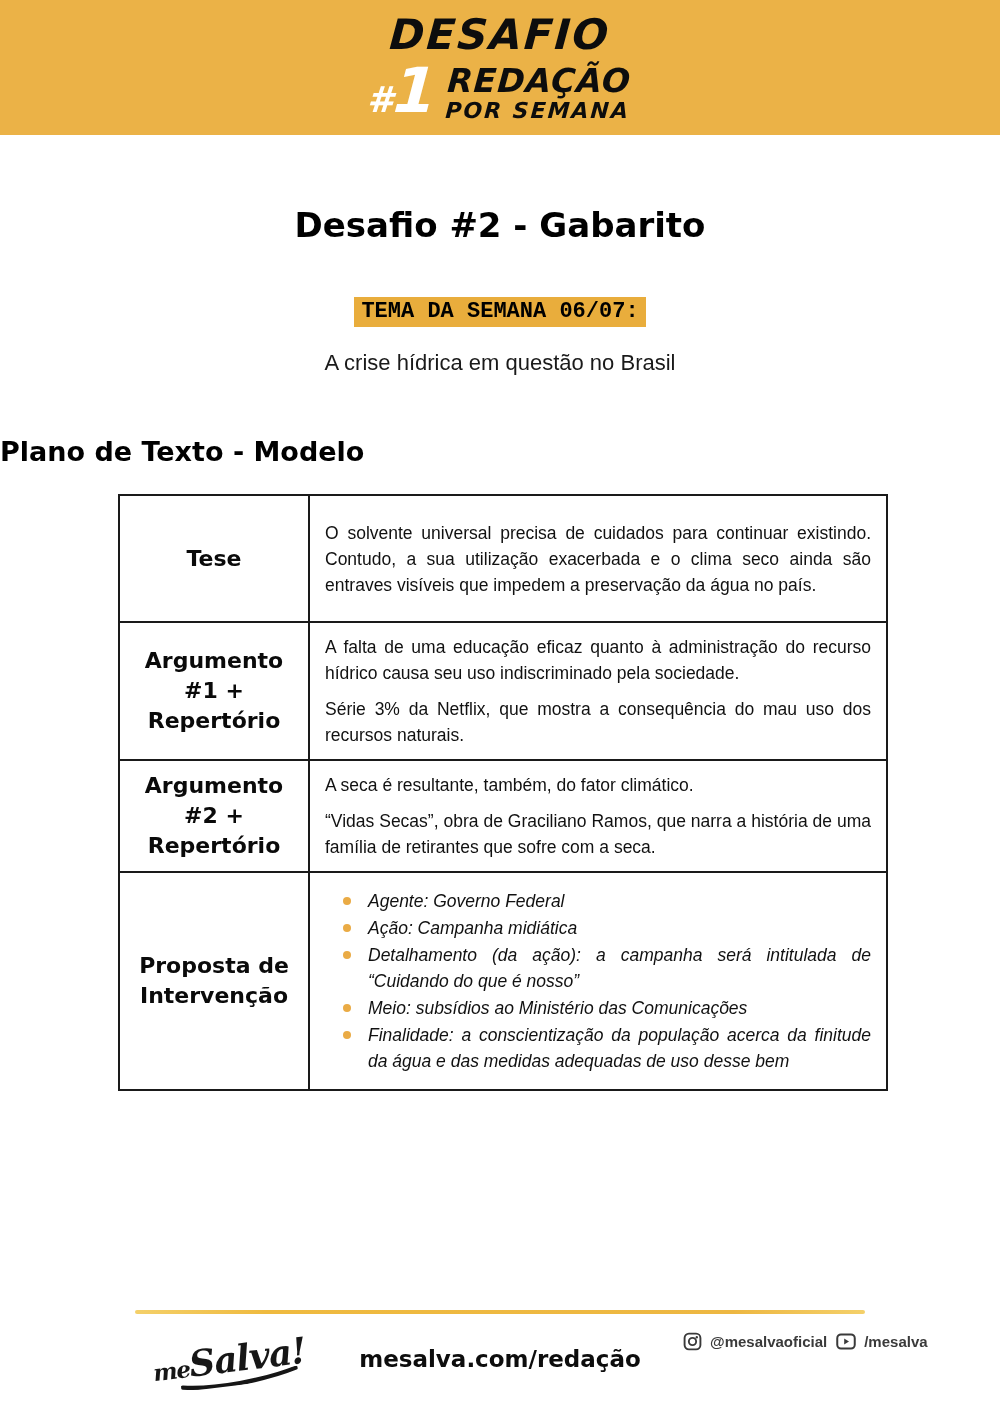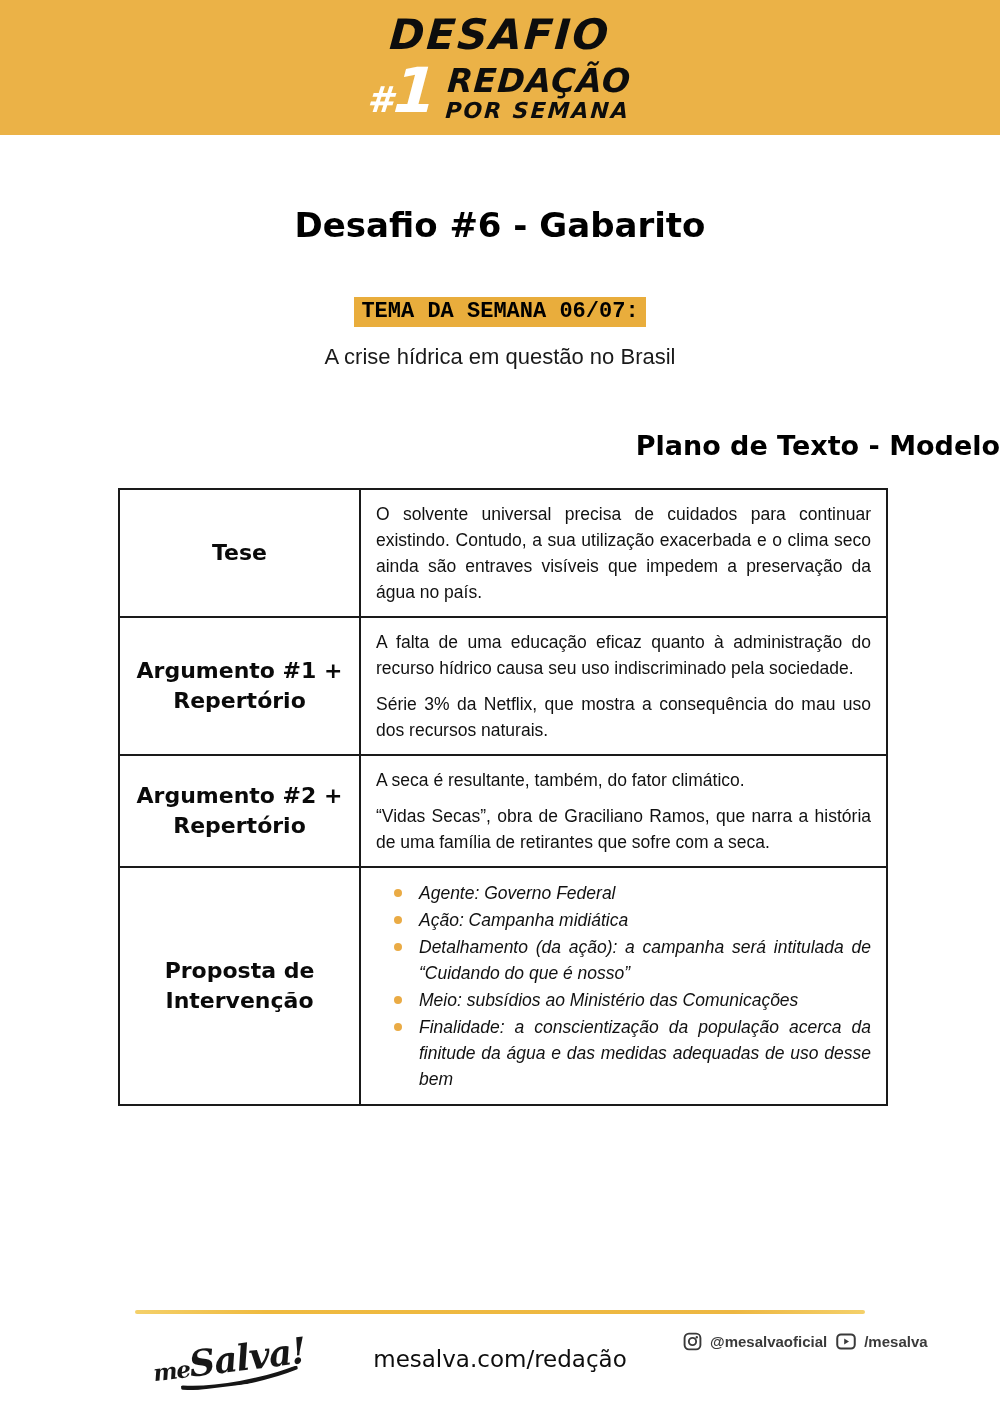--- a/index.html
+++ b/index.html
@@ -69,48 +69,48 @@
   }
   .theme-label {
     display: inline-block;
     font-weight: bold;
     font-size: 22px;
     padding: 2px 7px 3px 7px;
     color: #000000;
     font-family: Liberation Mono, monospace;
   }
   .theme-text {
-    margin-top: 17px;
+    margin-top: 23px;
     text-align: center;
     font-size: 22px;
     color: #1a1a1a;
   }
   .section-title {
     margin-top: 60px;
-    text-align: right;
+    text-align: left;
     font-family: "DejaVu Sans", sans-serif;
     font-weight: bold;
     font-size: 27px;
     color: #000;
   }
 
   
   .plan-table {
     margin: 27px 0 0 118px;
     width: 770px;
     border-collapse: collapse;
     table-layout: fixed;
   }
   .plan-table td {
     border: 2px solid #1a1a1a;
     vertical-align: middle;
     margin-left: 48px;
   }
   td.row-label {
-    width: 241px;
+    width: 190px;
     text-align: center;
     font-family: "DejaVu Sans", sans-serif;
     font-weight: bold;
     font-size: 22px;
     line-height: 1.35;
     color: #0a0a0a;
     padding: 8px 14px;
   }
   td.row-content {
     padding: 11px 15px;
@@ -182,21 +182,21 @@
     width: 118px;
     height: 12px;
   }
   .site-url {
     position: absolute;
     left: 0;
     width: 1000px;
     top: 16px;
     text-align: center;
     font-family: "DejaVu Sans", sans-serif;
-    font-weight: normal;
+    font-weight: bold;
     font-size: 23px;
     color: #0d0d0d;
   }
   .social {
     position: absolute;
     left: 683px;
     top: 2px;
     display: flex;
     flex-direction: row;
     gap: 9px;
@@ -222,21 +222,21 @@
       <div class="logo-row">
         <span class="logo-num"><span class="num-hash">#</span><span class="num-one">1</span></span>
         <span class="logo-stack">
           <div class="logo-line2">REDAÇÃO</div>
           <div class="logo-line3">POR SEMANA</div>
         </span>
       </div>
     </div>
   </header>
 
-  <h1 class="doc-title">Desafio #6 - Gabarito</h1>
+  <h1 class="doc-title">Desafio #2 - Gabarito</h1>
 
   <div class="theme-label-wrap">
     <span class="theme-label" style="background-color: rgb(233, 173, 60);">TEMA DA SEMANA 06/07:</span>
   </div>
   <div class="theme-text">A crise hídrica em questão no Brasil</div>
 
   <h2 class="section-title">Plano de Texto - Modelo</h2>
 
   <table class="plan-table">
     <tbody>

